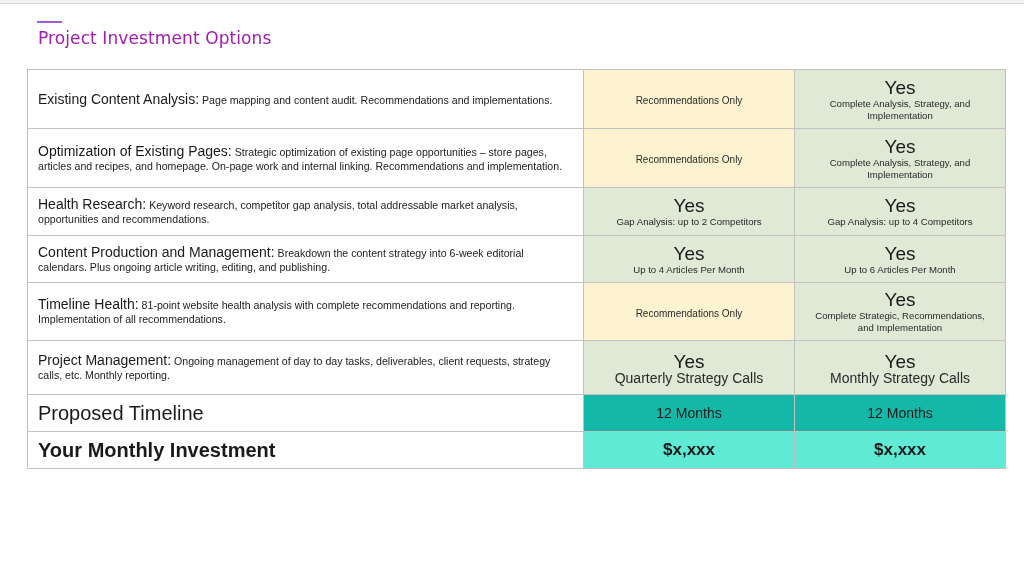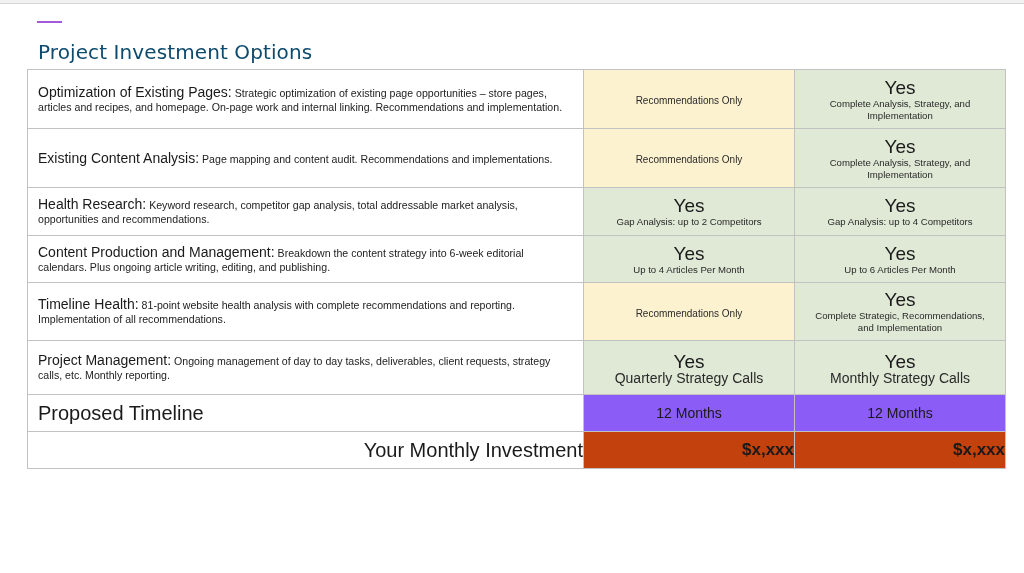--- a/index.html
+++ b/index.html
@@ -3,22 +3,22 @@
 <meta charset="utf-8">
 <style>
   html, body { margin: 0; padding: 0; }
   body {
     width: 1024px; height: 573px; background: #ffffff; position: relative; overflow: hidden;
     font-family: "Liberation Sans", sans-serif; color: #1a1a1a;
   }
   .top-strip { position: absolute; left: 0; top: 0; width: 1024px; height: 3px; background: #f1f1f1; border-bottom: 1px solid #d6d6d6; }
   .accent { position: absolute; left: 37px; top: 21px; width: 25px; height: 2px; background: #a25ad9; }
   .title {
-    position: absolute; left: 38px; top: 40px; font-family: "DejaVu Sans", sans-serif;
-    font-size: 20px; font-weight: 500; color: #0c4a6e; letter-spacing: 0.1px;
+    position: absolute; left: 38px; top: 28px; font-family: "DejaVu Sans", sans-serif;
+    font-size: 17px; font-weight: 500; color: #a21caf; letter-spacing: 0.1px;
   }
   table.grid {
     position: absolute; left: 27px; top: 69px; border-collapse: collapse; table-layout: fixed;
   }
   table.grid td {
     border: 1.5px solid #c2c2c2; padding: 0; vertical-align: middle;
   }
   .c0 { width: 556px; }
   .c1 { width: 211px; }
   .c2 { width: 211px; }
@@ -26,50 +26,50 @@
   .feat { padding-left: 10px !important; padding-right: 8px !important; font-size: 10.6px; line-height: 14px; color: #222; }
   .feat .name { font-size: 14px; color: #1a1a1a; }
   .cell { text-align: center; }
   .yellow { background: #fdf2d0; }
   .green { background: #dfe9d6; }
   .yes { font-size: 19px; line-height: 21px; color: #1a1a1a; display: block; }
   .sub { font-size: 9.6px; line-height: 12px; color: #2a2a2a; display: block; }
   .recs { font-size: 10px; color: #2a2a2a; }
   .sub.small { font-size: 14px; }
   .plain { font-size: 20px; color: #1a1a1a; padding-left: 10px !important; }
-  .bold { font-weight: normal; text-align: right; }
-  .months { font-size: 14px; text-align: center; background: #8b5cf6; }
-  .price { font-size: 17px; font-weight: bold; text-align: right; background: #c2410c; }
+  .bold { font-weight: bold; }
+  .months { font-size: 14px; text-align: center; background: #14b8a6; }
+  .price { font-size: 17px; font-weight: bold; text-align: center; background: #5eead4; }
 </style>
 </head>
 <body>
 
 <div class="top-strip"></div>
 <div class="accent"></div>
 <div class="title">Project Investment Options</div>
 
 <table class="grid">
   <colgroup>
       <col class="c0">
       <col class="c1">
       <col class="c2">
     </colgroup>
   <tbody>
 
   <tr style="height:59px">
-    <td class="feat"><span class="name">Optimization of Existing Pages:</span> <span>Strategic optimization of existing page opportunities – store pages, articles and recipes, and homepage. On-page work and internal linking. Recommendations and implementation.</span></td>
+    <td class="feat"><span class="name">Existing Content Analysis:</span> <span>Page mapping and content audit. Recommendations and implementations.</span></td>
     <td class="cell yellow"><span class="recs">Recommendations Only</span></td>
     <td class="cell green">
           <span class="yes">Yes</span>
           <span class="sub" style="padding:0 30px">Complete Analysis, Strategy, and Implementation</span>
         </td>
   </tr>
 
   <tr style="height:59px">
-    <td class="feat"><span class="name">Existing Content Analysis:</span> <span>Page mapping and content audit. Recommendations and implementations.</span></td>
+    <td class="feat"><span class="name">Optimization of Existing Pages:</span> <span>Strategic optimization of existing page opportunities – store pages, articles and recipes, and homepage. On-page work and internal linking. Recommendations and implementation.</span></td>
     <td class="cell yellow"><span class="recs">Recommendations Only</span></td>
     <td class="cell green">
           <span class="yes">Yes</span>
           <span class="sub" style="padding:0 30px">Complete Analysis, Strategy, and Implementation</span>
         </td>
   </tr>
 
   <tr style="height:48px">
     <td class="feat"><span class="name">Health Research:</span> <span>Keyword research, competitor gap analysis, total addressable market analysis, opportunities and recommendations.</span></td>
     <td class="cell green">

